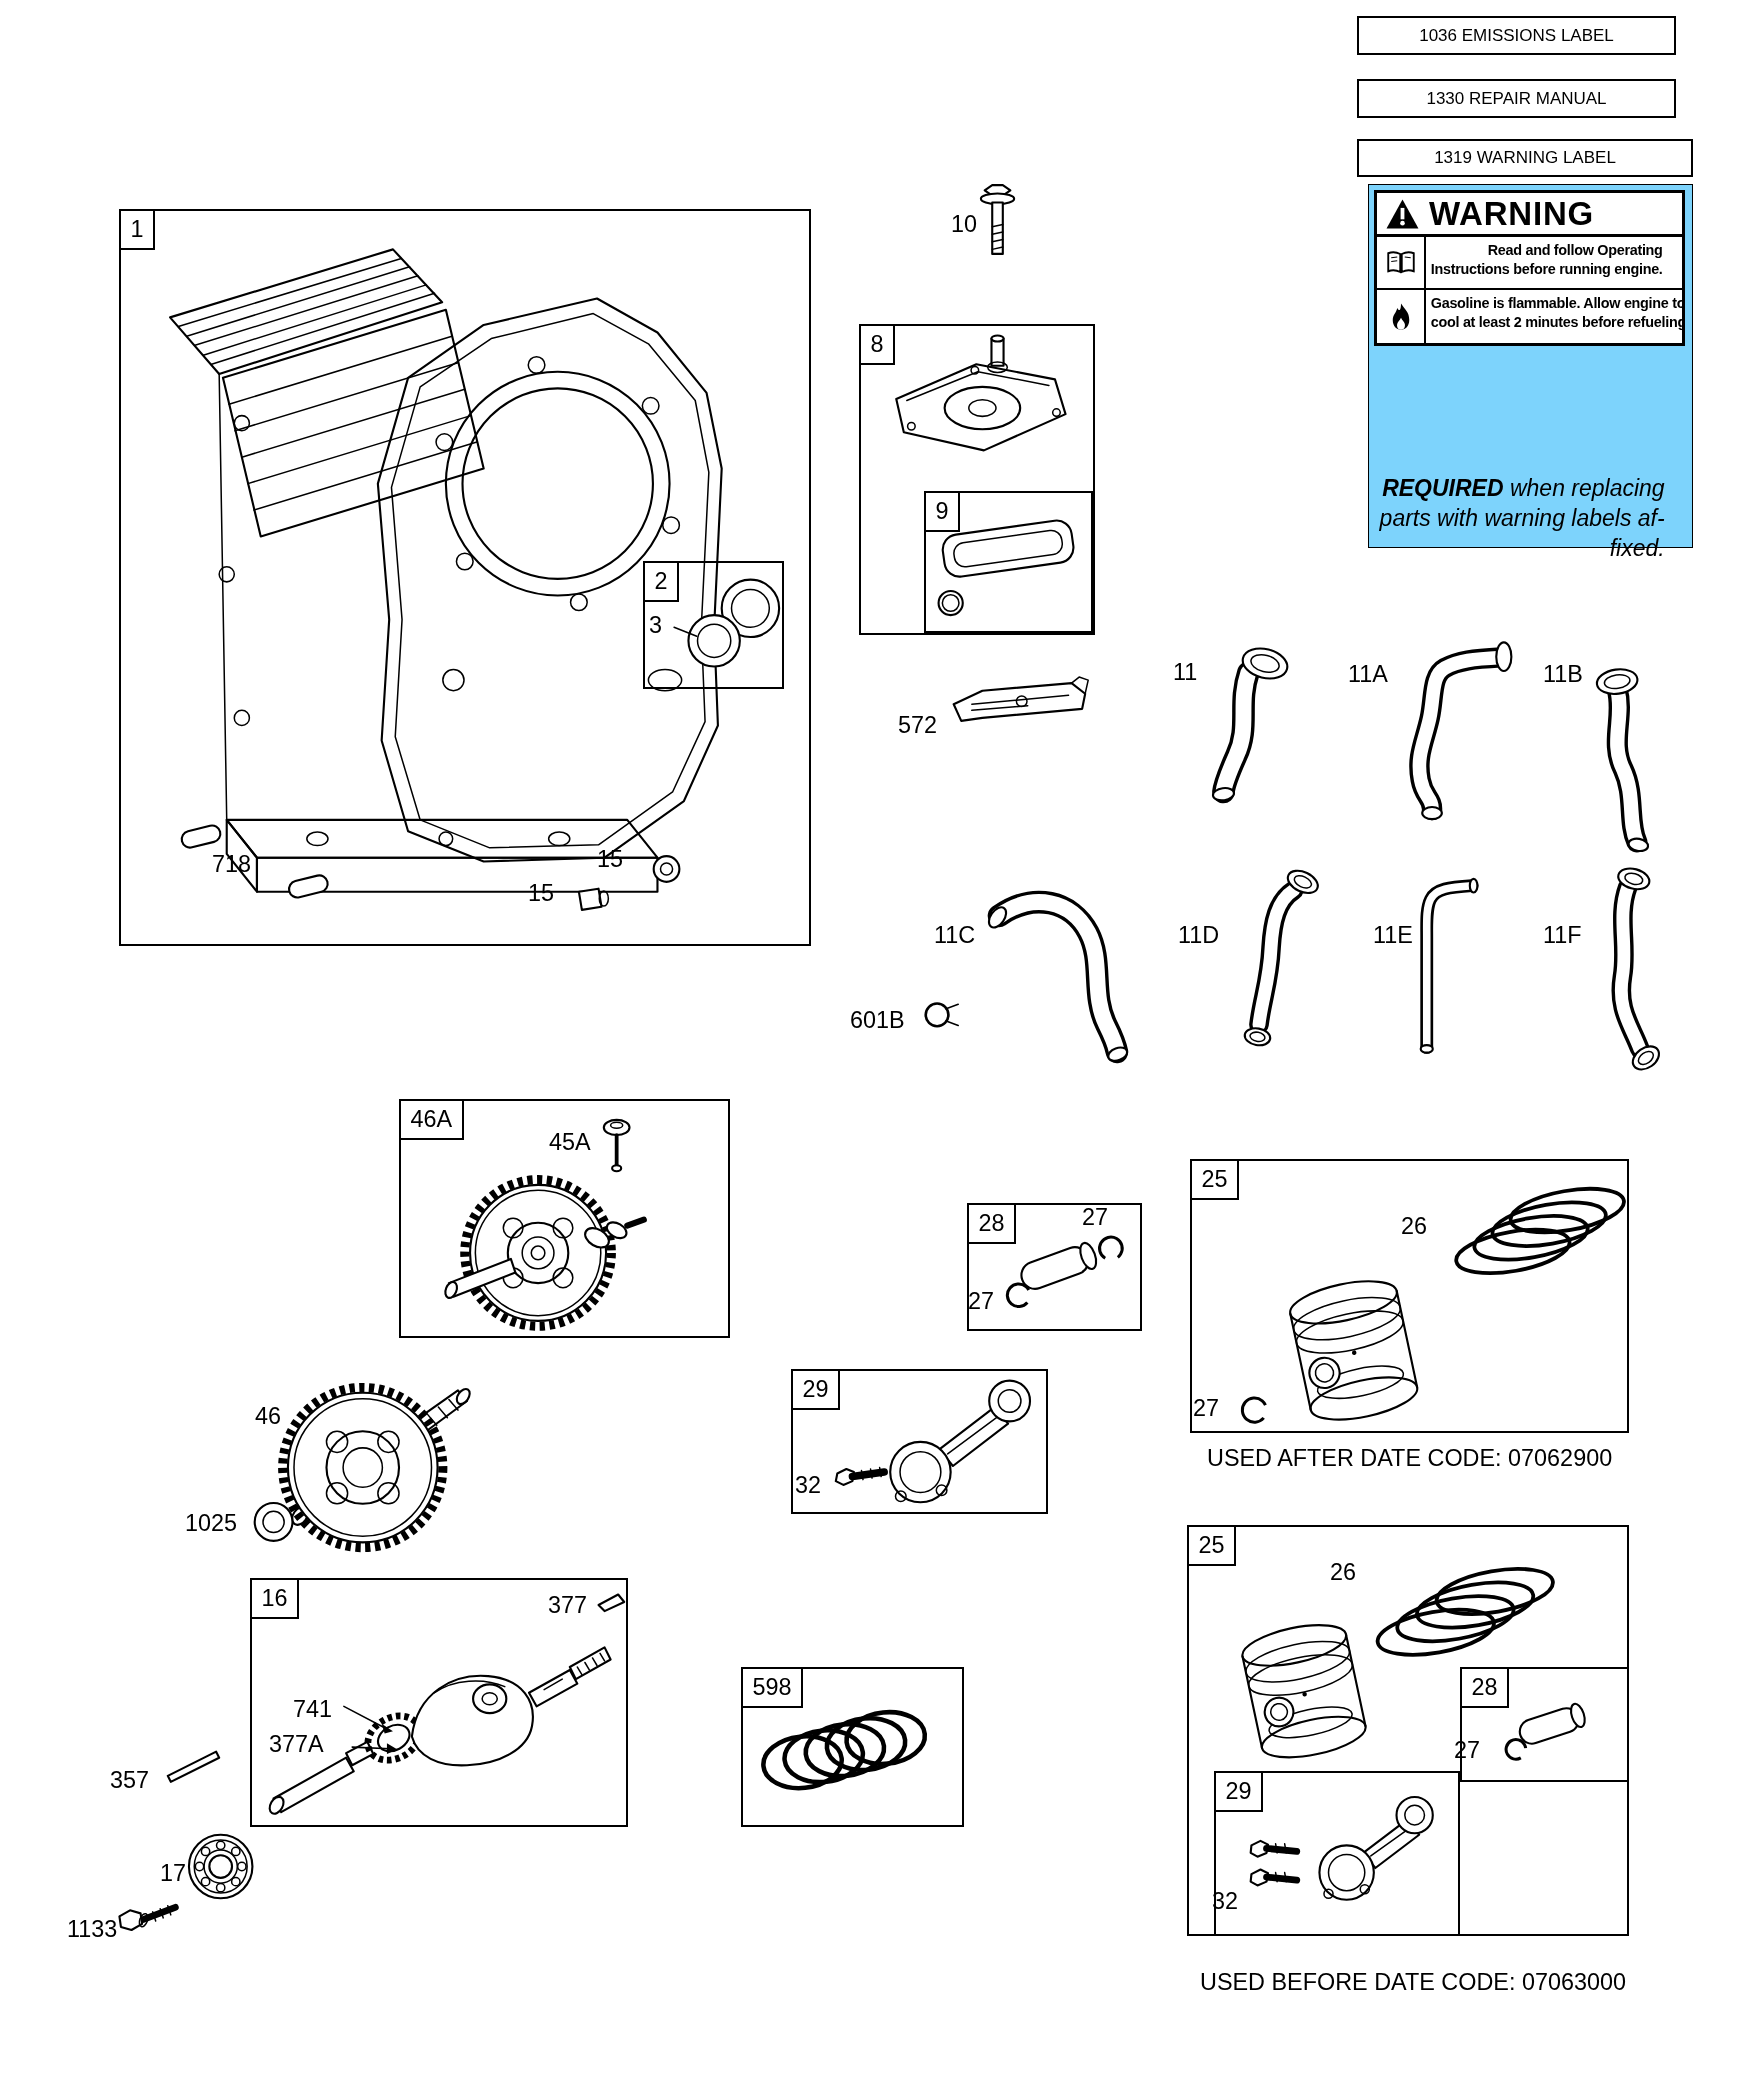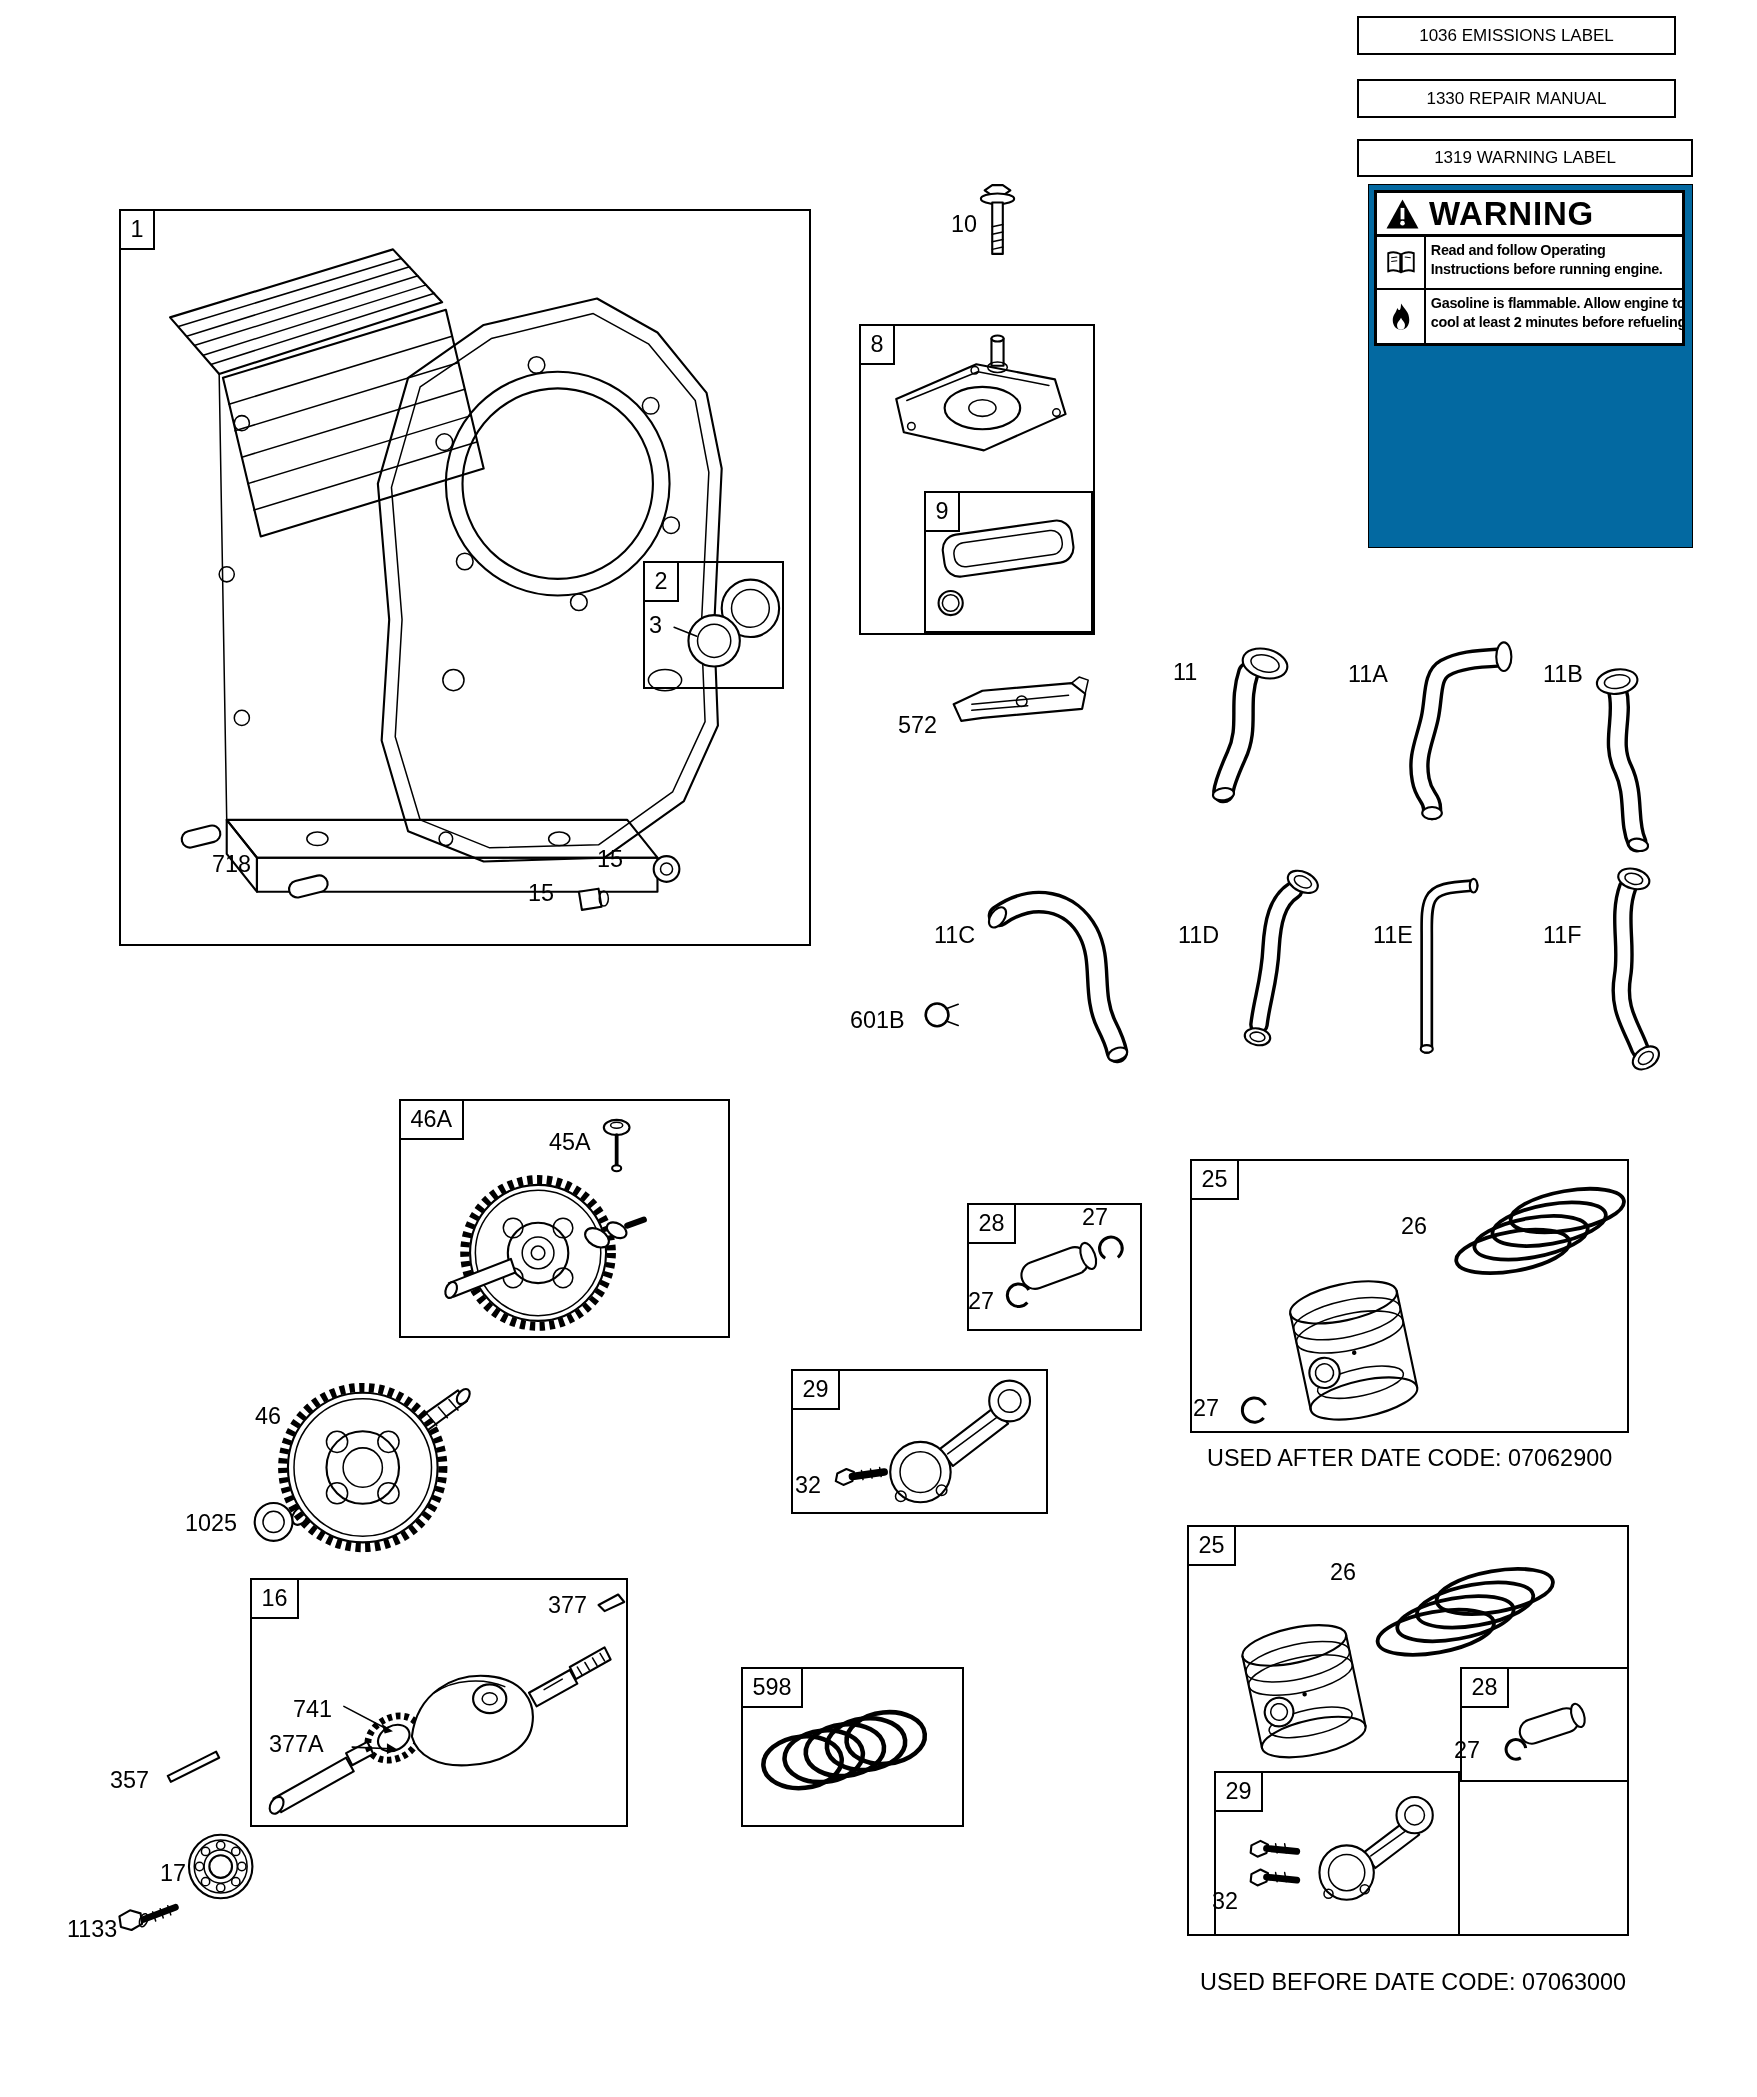--- a/index.html
+++ b/index.html
@@ -19,21 +19,21 @@
   .pbox  { position:absolute; border:2.3px solid #000; box-sizing:border-box; }
   .chip  { position:absolute; left:-2.3px; top:-2.3px; border:2.3px solid #000; background:#fff;
            font-size:23.4px; line-height:1; padding:6.8px 9.8px; white-space:nowrap; }
   .plabel{ position:absolute; font-size:23.4px; line-height:1; white-space:nowrap; }
   .note  { position:absolute; font-size:23.4px; white-space:nowrap; }
 
   .toplabel { position:absolute; border:2.3px solid #000; box-sizing:border-box; background:#fff;
               display:flex; align-items:center; justify-content:center; font-size:17px; white-space:nowrap; }
 
   .wouter { position:absolute; left:1368px; top:184px; width:325px; height:364px;
-            border:1.5px solid #000; box-sizing:border-box; background:#0369a1; }
+            border:1.5px solid #000; box-sizing:border-box; background:#7dd3fc;text-align:right; }
   .wlabel { position:absolute; left:5.3px; top:5.3px; width:311px; border:3px solid #000; box-sizing:border-box; background:#fff; }
   .whead  { display:flex; align-items:center; gap:9px; padding:3px 7.6px; border-bottom:3px solid #000;
             font-size:33px; font-weight:bold; letter-spacing:0.8px; height:44px; box-sizing:border-box; }
   .wrow   { display:flex; border-bottom:2.3px solid #000; height:53px; box-sizing:border-box; }
   .wrow:last-child { border-bottom:none; }
   .wicon  { width:47px; min-width:47px; border-right:2.3px solid #000; display:flex; align-items:center; justify-content:center; }
   .wtext  { padding:3.8px 4.5px; font-size:14.4px; font-weight:bold; line-height:1.32; letter-spacing:-0.3px; overflow:hidden; }
   .wtext div { white-space:nowrap; }
   .required { position:absolute; left:10.6px; top:289px; font-style:italic; font-size:23px; line-height:1.3; }
 </style>
@@ -433,20 +433,25 @@
               <path d="M17,2 C22,10 28,13 28,24 C28,32 23,37 17,37 C11,37 6,32 6,24 C6,17 11,14 12,8 C14,12 17,13 17,2 Z" fill="#000"></path>
               <path d="M17,37 C13,37 11,33 12,29 C13,26 15,25 17,21 C19,25 21,26 22,29 C23,33 21,37 17,37 Z" fill="#fff"></path>
             </svg>
         </div>
         <div class="wtext">
           <div>Gasoline is flammable. Allow engine to</div>
           <div>cool at least 2 minutes before refueling.</div>
         </div>
       </div>
     </div>
+    <div class="required">
+      <span style="font-weight:bold;">REQUIRED</span><span> when replacing</span><br>
+      <span>parts with warning labels af-</span><br>
+      <span>fixed.</span>
+    </div>
   </div>
 
   <div class="pbox" style="left:119px;top:209px;width:692px;height:737px;">
     <span class="chip">1</span>
   </div>
   <div class="pbox" style="left:643px;top:561px;width:141px;height:128px;">
     <span class="chip">2</span>
   </div>
   <div class="pbox" style="left:859px;top:324px;width:236px;height:311px;">
     <span class="chip">8</span>

